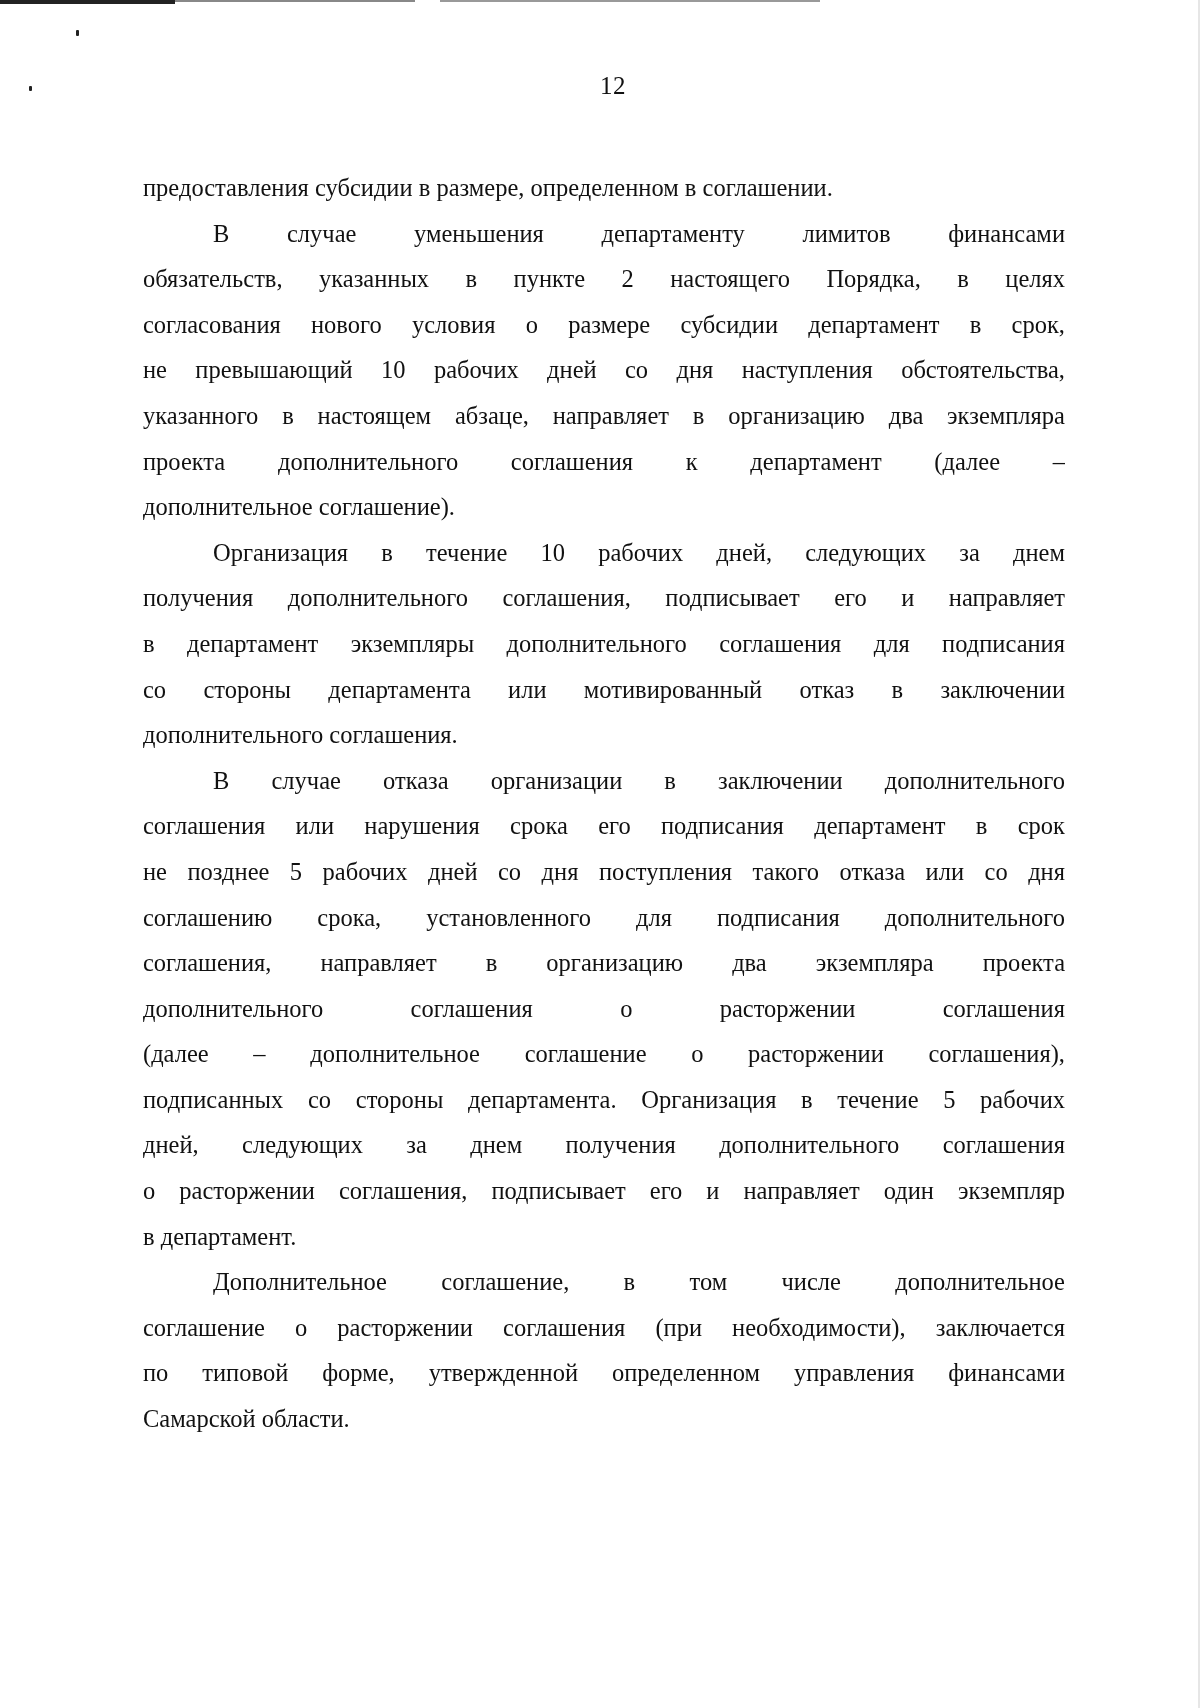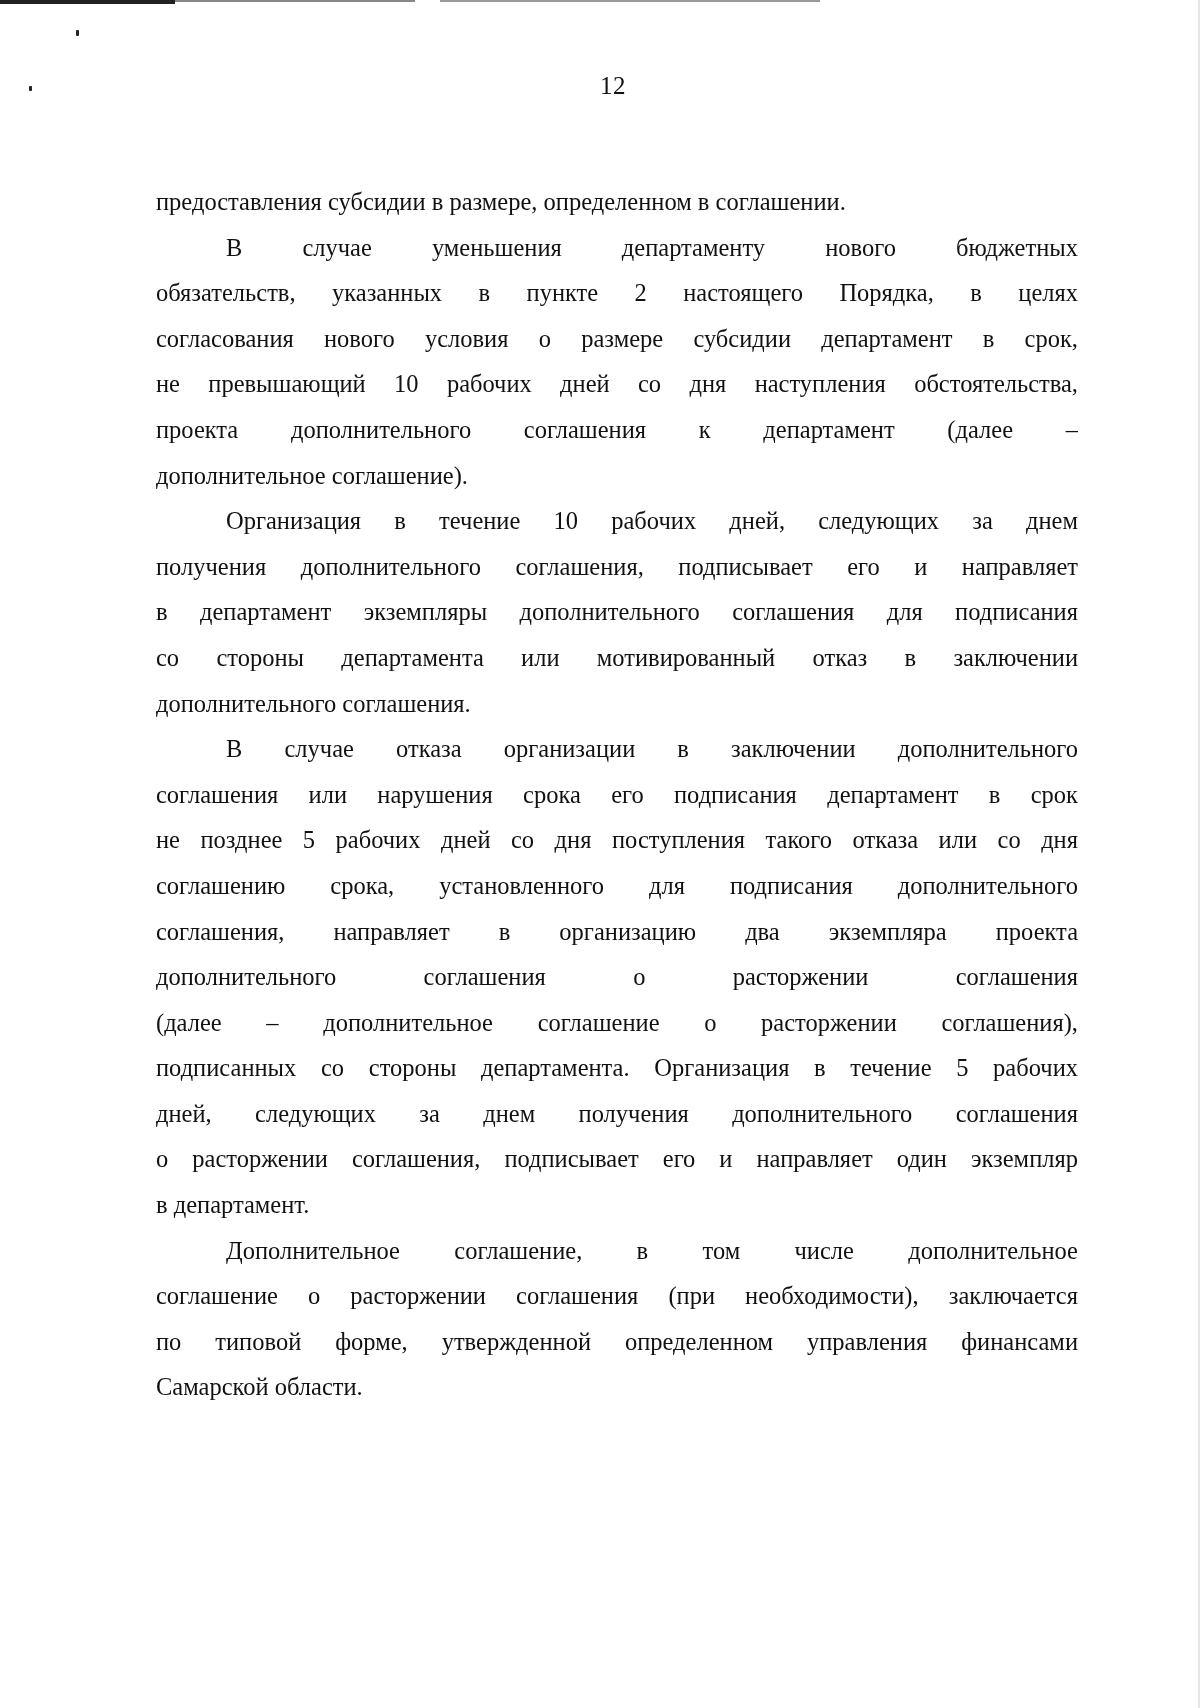--- a/index.html
+++ b/index.html
@@ -43,23 +43,22 @@
       top: 72px;
       left: 13px;
       width: 1200px;
       text-align: center;
       font-size: 25px;
       letter-spacing: 0.5px;
     }
     .content {
       position: absolute;
       left: 143px;
-      top: 179px;
+      top: 165px;
       width: 922px;
-      margin-left: 13px;
     }
     .line {
       font-size: 24.5px;
       line-height: 45.6px;
       height: 45.6px;
       white-space: nowrap;
       text-align: justify;
       text-align-last: justify;
       overflow: hidden;
     }
@@ -86,24 +85,25 @@
 
 <div class="page-number">12</div>
 
 <div class="content" id="content">
 
   <div class="paragraph">
     <div class="line last">предоставления субсидии в размере, определенном в соглашении.</div>
   </div>
 
   <div class="paragraph">
-    <div class="line indent">В случае уменьшения департаменту нового бюджетных</div>
+    <div class="line indent">В случае уменьшения департаменту лимитов финансами</div>
     <div class="line">обязательств, указанных в пункте 2 настоящего Порядка, в целях</div>
     <div class="line">согласования нового условия о размере субсидии департамент в срок,</div>
     <div class="line">не превышающий 10 рабочих дней со дня наступления обстоятельства,</div>
+    <div class="line">указанного в настоящем абзаце, направляет в организацию два экземпляра</div>
     <div class="line">проекта дополнительного соглашения к департамент (далее –</div>
     <div class="line last">дополнительное соглашение).</div>
   </div>
 
   <div class="paragraph">
     <div class="line indent">Организация в течение 10 рабочих дней, следующих за днем</div>
     <div class="line">получения дополнительного соглашения, подписывает его и направляет</div>
     <div class="line">в департамент экземпляры дополнительного соглашения для подписания</div>
     <div class="line">со стороны департамента или мотивированный отказ в заключении</div>
     <div class="line last">дополнительного соглашения.</div>

